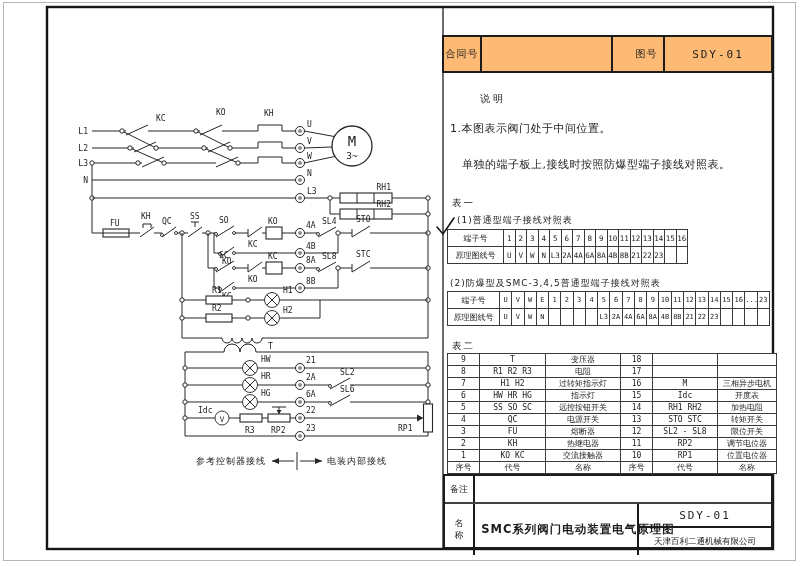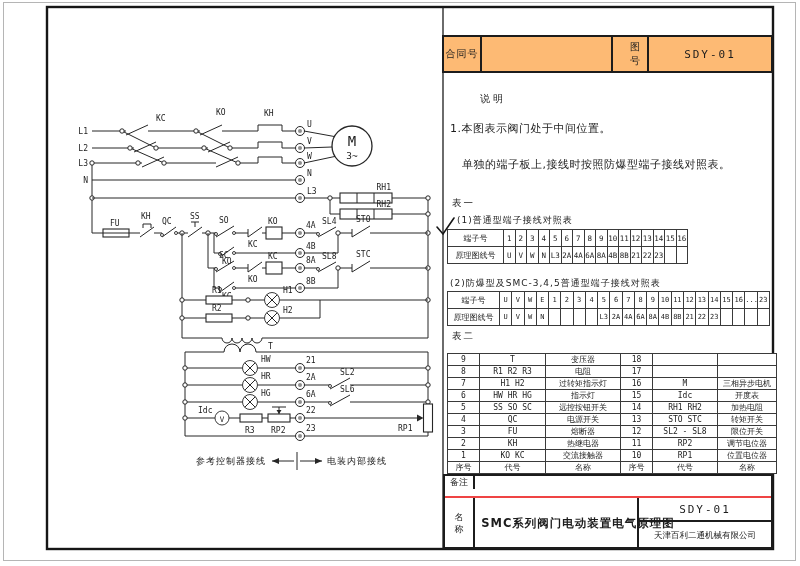--- a/index.html
+++ b/index.html
@@ -6,21 +6,21 @@
   .page{position:relative;width:800px;height:566px;background:#ffffff;overflow:hidden;
         font-family:"DejaVu Sans","Liberation Sans",sans-serif;color:#1c1c1c;}
   .outer-border{position:absolute;left:3px;top:2px;width:791px;height:557px;border:1px solid #b5b5b5;}
   
   .hdr{position:absolute;left:442px;top:7px;width:331px;height:38px;display:flex;
        border:2px solid #1c1c1c;box-sizing:border-box;background:#fdba74;margin-top:28px;}
   .hdr > div{box-sizing:border-box;border-right:2px solid #1c1c1c;display:flex;align-items:center;justify-content:center;}
   .hdr > div:last-child{border-right:none;}
   .hdr .c1{width:38px;font-size:10px;letter-spacing:1px;}
   .hdr .c2{width:131px;}
-  .hdr .c3{width:36px;font-size:10px;letter-spacing:1px;padding-left:17px;}
+  .hdr .c3{width:52px;font-size:10px;letter-spacing:1px;padding-left:17px;}
   .hdr .c4{flex:1;font-size:11px;font-family:"DejaVu Sans Mono","Liberation Mono",monospace;letter-spacing:2px;}
   
   .note-title{position:absolute;left:480px;top:92px;font-size:10px;letter-spacing:3px;}
   .note-line{position:absolute;font-size:11px;letter-spacing:0.5px;white-space:nowrap;}
   
   .tbl-title{position:absolute;font-size:9.5px;letter-spacing:2px;}
   .tbl-caption{position:absolute;font-size:9px;letter-spacing:1px;white-space:nowrap;}
   table.grid{border-collapse:collapse;table-layout:fixed;background:#fff;
              font-family:"DejaVu Sans Mono","DejaVu Sans",sans-serif;}
   table.grid td{border:1px solid #3a3a3a;text-align:center;padding:0;overflow:hidden;white-space:nowrap;}
@@ -37,21 +37,21 @@
   .t2 td{font-size:8px;}
   .t2 td:nth-child(1){width:31px;}
   .t2 td:nth-child(2){width:65px;}
   .t2 td:nth-child(3){width:74px;}
   .t2 td:nth-child(4){width:31px;}
   .t2 td:nth-child(5){width:64px;}
   .t2 td:nth-child(6){width:58px;font-family:Liberation Mono, monospace;}
   
   .ftr{position:absolute;left:443px;top:474px;width:330px;height:75px;border:2px solid #1c1c1c;
        box-sizing:border-box;background:#fff;}
-  .ftr .row1{display:flex;height:22px;border-bottom:2px solid #ef4444;box-sizing:border-box;flex-direction:column;}
+  .ftr .row1{display:flex;height:28px;border-bottom:2px solid #404040;box-sizing:border-box;}
   .ftr .row2{display:flex;height:51px;}
   .ftr .lab{width:30px;border-right:2px solid #1c1c1c;box-sizing:border-box;display:flex;align-items:center;justify-content:center;font-size:9px;}
   .ftr .lab .stack{width:11px;word-break:break-all;line-height:1.25;text-align:center;}
   .ftr .val{flex:1;display:flex;align-items:center;justify-content:center;font-size:10px;letter-spacing:2px;}
   .ftr .title-cell{width:164px;border-right:2px solid #1c1c1c;box-sizing:border-box;display:flex;align-items:center;justify-content:center;
                    font-size:11.5px;font-weight:bold;letter-spacing:1px;white-space:nowrap;padding-left:44px;}
   .ftr .right-col{flex:1;display:flex;flex-direction:column;}
   .ftr .dno{height:24px;border-bottom:2px solid #1c1c1c;box-sizing:border-box;display:flex;align-items:center;justify-content:center;
             font-size:11px;font-family:"DejaVu Sans Mono","Liberation Mono",monospace;letter-spacing:2px;}
   .ftr .comp{flex:1;display:flex;align-items:center;justify-content:center;font-size:8.5px;white-space:nowrap;}
@@ -484,21 +484,21 @@
           <td>22</td>
           <td>23</td>
           <td></td>
           <td></td>
           <td></td>
           <td></td>
         </tr>
   </tbody>
     </table>
 
-  <div class="tbl-title" style="left:452px;top:330px;">表二</div>
+  <div class="tbl-title" style="left:452px;top:340px;">表二</div>
   <table class="grid t2">
     <tbody>
         <tr>
           <td>9</td>
           <td>T</td>
           <td>变压器</td>
           <td>18</td>
           <td></td>
           <td></td>
         </tr>

